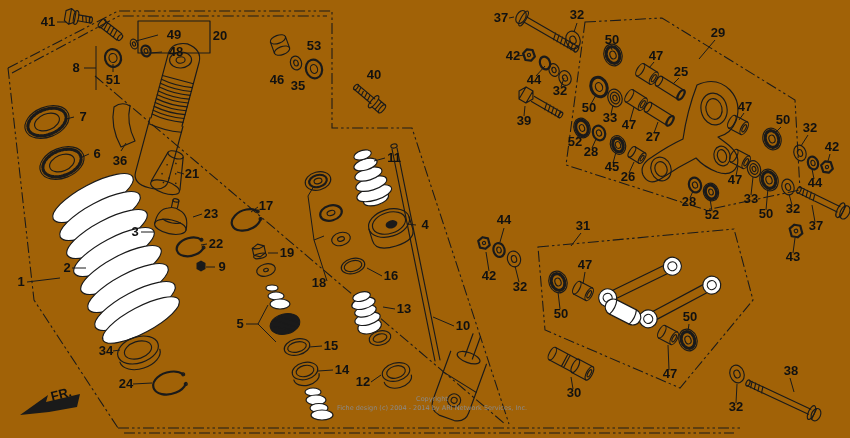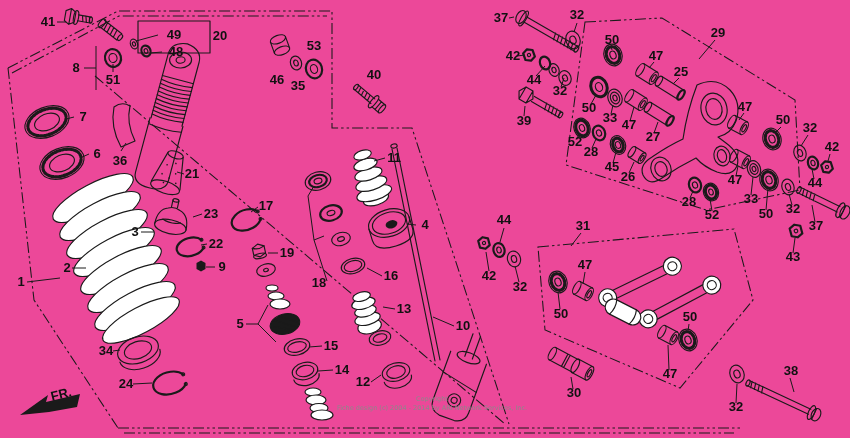--- a/index.html
+++ b/index.html
@@ -1,16 +1,16 @@
 <!DOCTYPE html>
 <html><head>
 <meta charset="utf-8">
 <style>
   html,body{margin:0;padding:0;background:#e8e8e8;}
-  .stage{position:relative;width:850px;height:438px;background:#ec4899;overflow:hidden;
+  .stage{position:relative;width:850px;height:438px;background:#a16207;overflow:hidden;
          font-family:"Liberation Sans",sans-serif;}
   svg{display:block}
   .art path,.art ellipse,.art rect,.art circle,.art line,.art polyline{
       fill:none;stroke:#1a1a1a;stroke-width:1.15;stroke-linecap:round;stroke-linejoin:round;}
   .art .wf{fill:#ffffff}
   .art .df{fill:#1a1a1a;stroke:none}
   .art .t2{stroke-width:2.2}
   .art .t3{stroke-width:3}
   .art .dsh{stroke-width:3.2;stroke-dasharray:2.2 1.7}
   .dash{fill:none;stroke:#1a1a1a;stroke-width:1.05;stroke-dasharray:11 3 2.5 3 2.5 3;}

